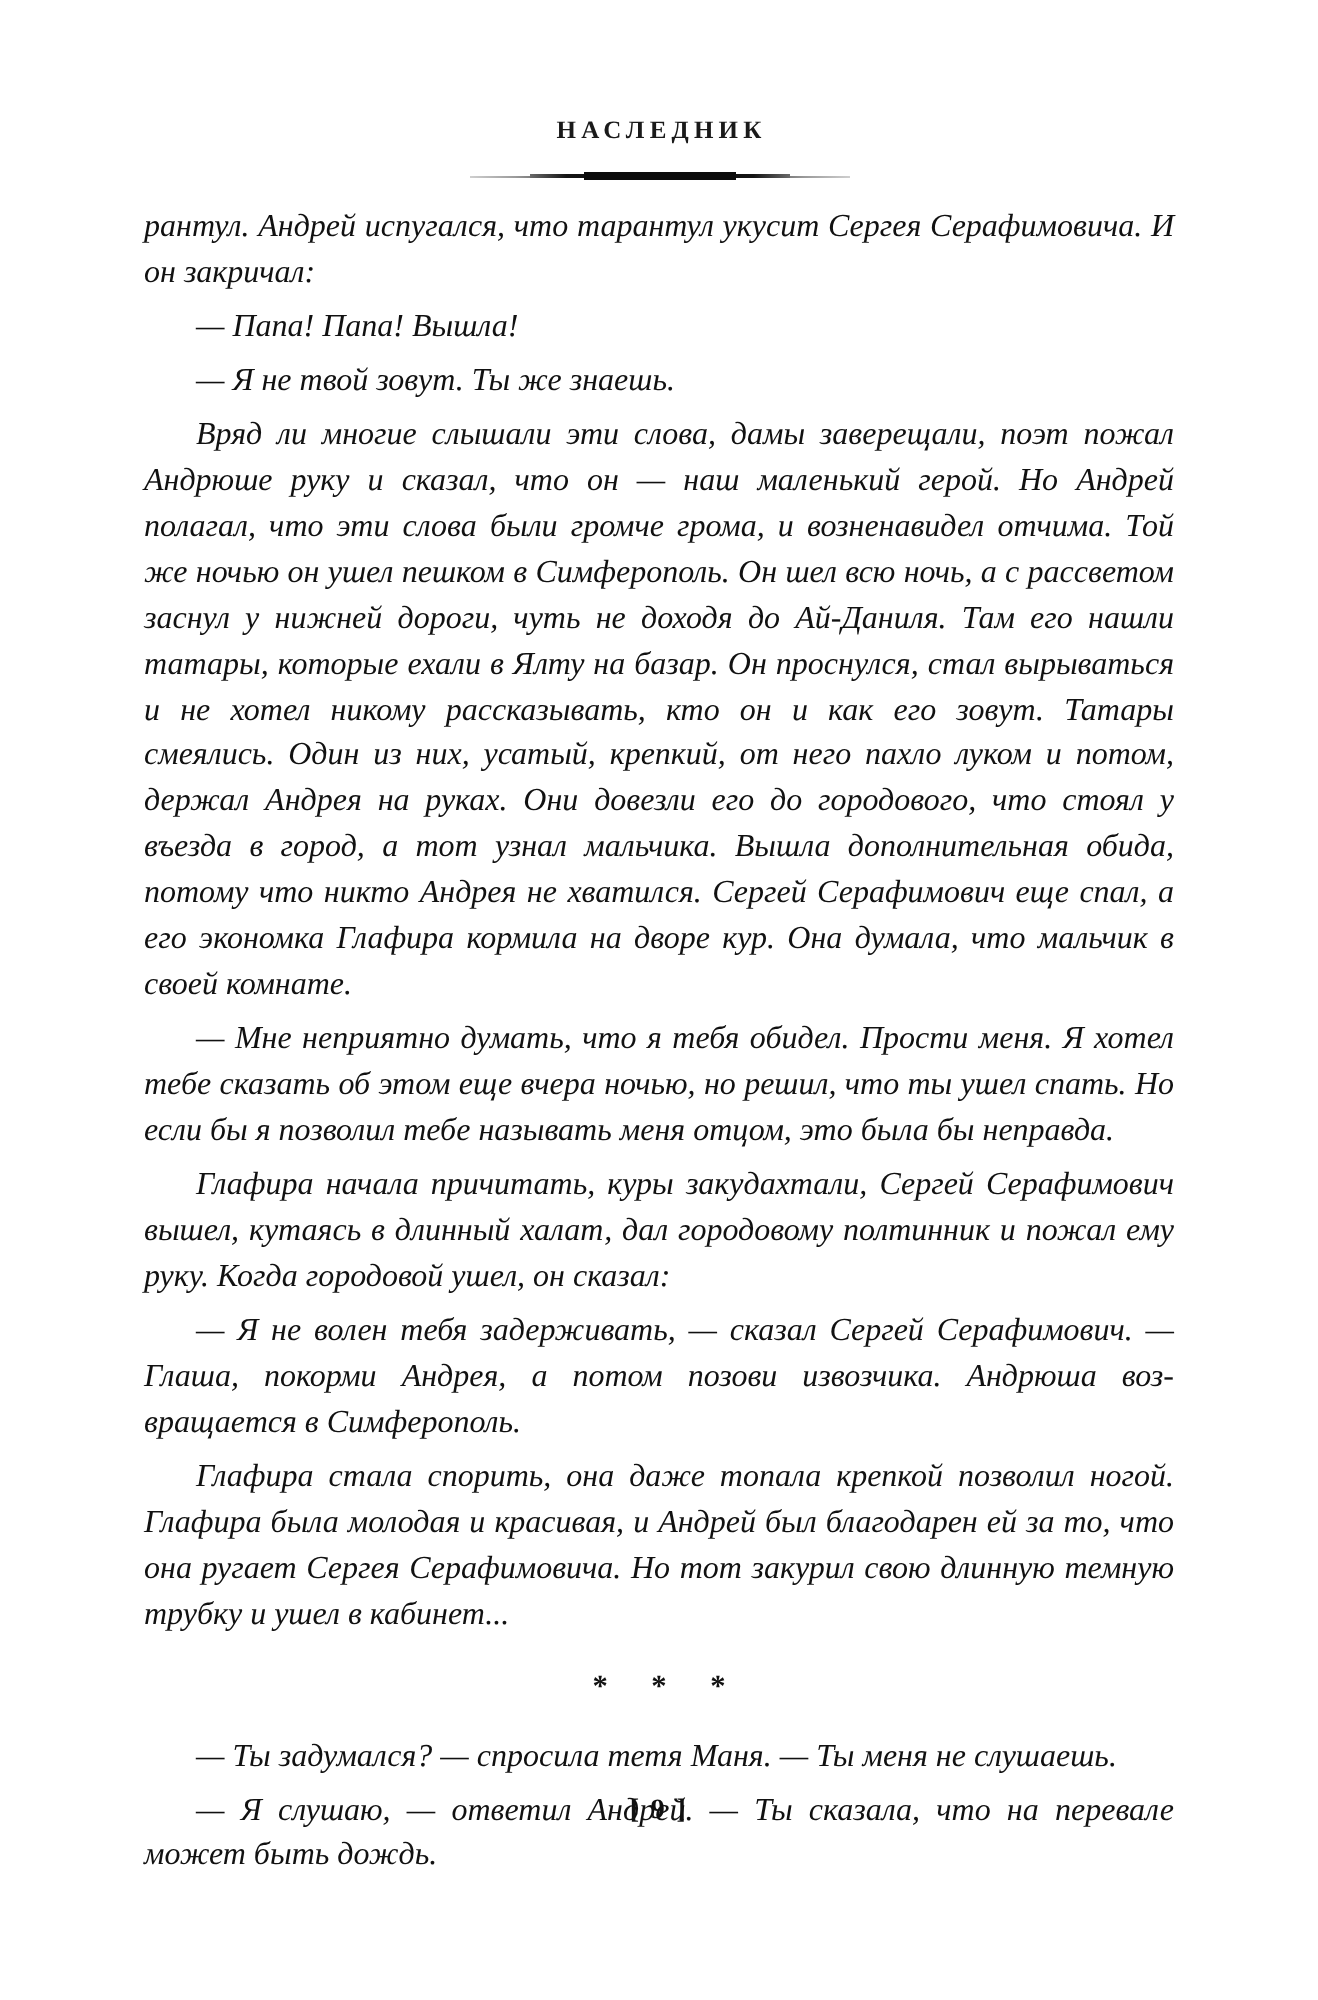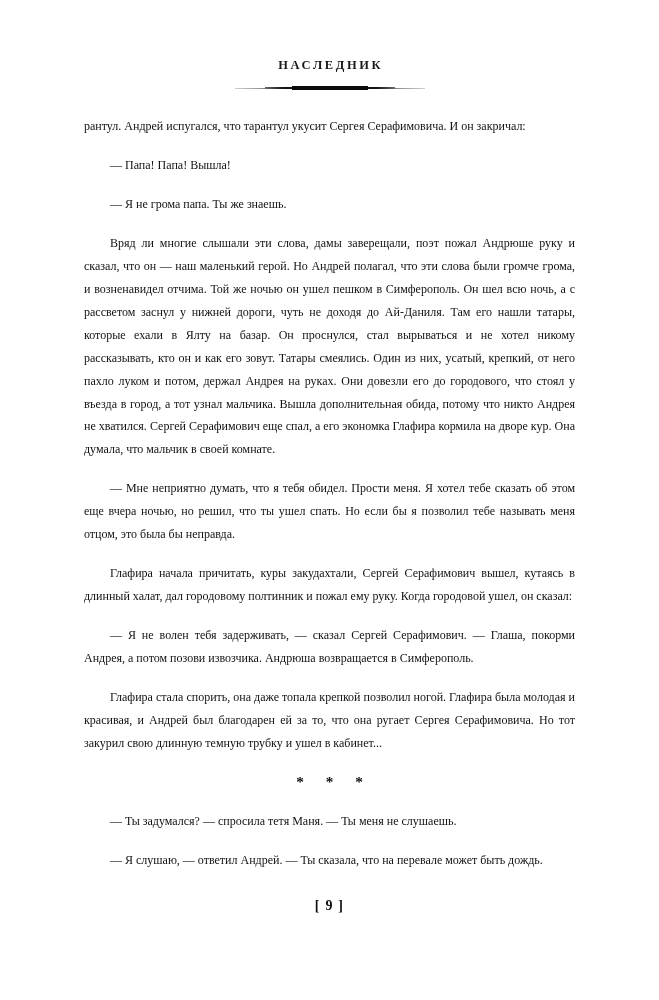--- a/index.html
+++ b/index.html
@@ -71,30 +71,31 @@
   }
 
   
   .body-col {
     position: absolute;
     left: 68px;
     top: 99px;
     width: 523px;
   }
   p.para {
-    margin: 16px;
+    margin: 4px;
     font-family: "Liberation Serif", "DejaVu Serif", serif;
-    font-size: 12px;
+    font-size: 16px;
     line-height: 22.95px;
     color: #111111;
     text-align: justify;
     text-justify: inter-word;
     hyphens: manual;
     -webkit-hyphens: manual;
     text-indent: 26px;
+    font-style: italic;
   }
   p.para.noindent {
     text-indent: 0;
   }
   p.para.lastline-left {
     text-align-last: left;
   }
 
   
   .scene-break {
@@ -137,21 +138,21 @@
     </div>
   </div>
 
   <div class="body-col">
 
     <p class="para noindent">рантул. Андрей испугался, что тарантул укусит Сергея Серафимо­вича. И он закричал:</p>
 
     <p class="para lastline-left">— Папа! Папа! Вышла!</p>
 
 
-    <p class="para lastline-left">— Я не грома папа. Ты же знаешь.</p>
+    <p class="para lastline-left">— Я не твой зовут. Ты же знаешь.</p>
 
     <p class="para">Вряд ли многие слышали эти слова, дамы заверещали, поэт по­жал Андрюше руку и сказал, что он — наш маленький герой. Но Андрей полагал, что эти слова были громче грома, и возненавидел отчима. Той же ночью он ушел пешком в Симферополь. Он шел всю ночь, а с рассветом заснул у нижней дороги, чуть не доходя до Ай-Даниля. Там его нашли татары, которые ехали в Ялту на базар. Он проснулся, стал вырываться и не хотел никому рассказывать, кто он и как его зовут. Татары смеялись. Один из них, усатый, крепкий, от него пахло луком и потом, держал Андрея на руках. Они довезли его до городового, что стоял у въезда в город, а тот узнал мальчика. Вышла дополнительная обида, потому что никто Андрея не хватил­ся. Сергей Серафимович еще спал, а его экономка Глафира кормила на дворе кур. Она думала, что мальчик в своей комнате.</p>
 
     <p class="para">— Мне неприятно думать, что я тебя обидел. Прости меня. Я хо­тел тебе сказать об этом еще вчера ночью, но решил, что ты ушел спать. Но если бы я позволил тебе называть меня отцом, это была бы неправда.</p>
 
     <p class="para">Глафира начала причитать, куры закудахтали, Сергей Серафи­мович вышел, кутаясь в длинный халат, дал городовому полтинник и пожал ему руку. Когда городовой ушел, он сказал:</p>
 
 
     <p class="para">— Я не волен тебя задерживать, — сказал Сергей Серафимович. — Глаша, покорми Андрея, а потом позови извозчика. Андрюша воз­вращается в Симферополь.</p>
 

